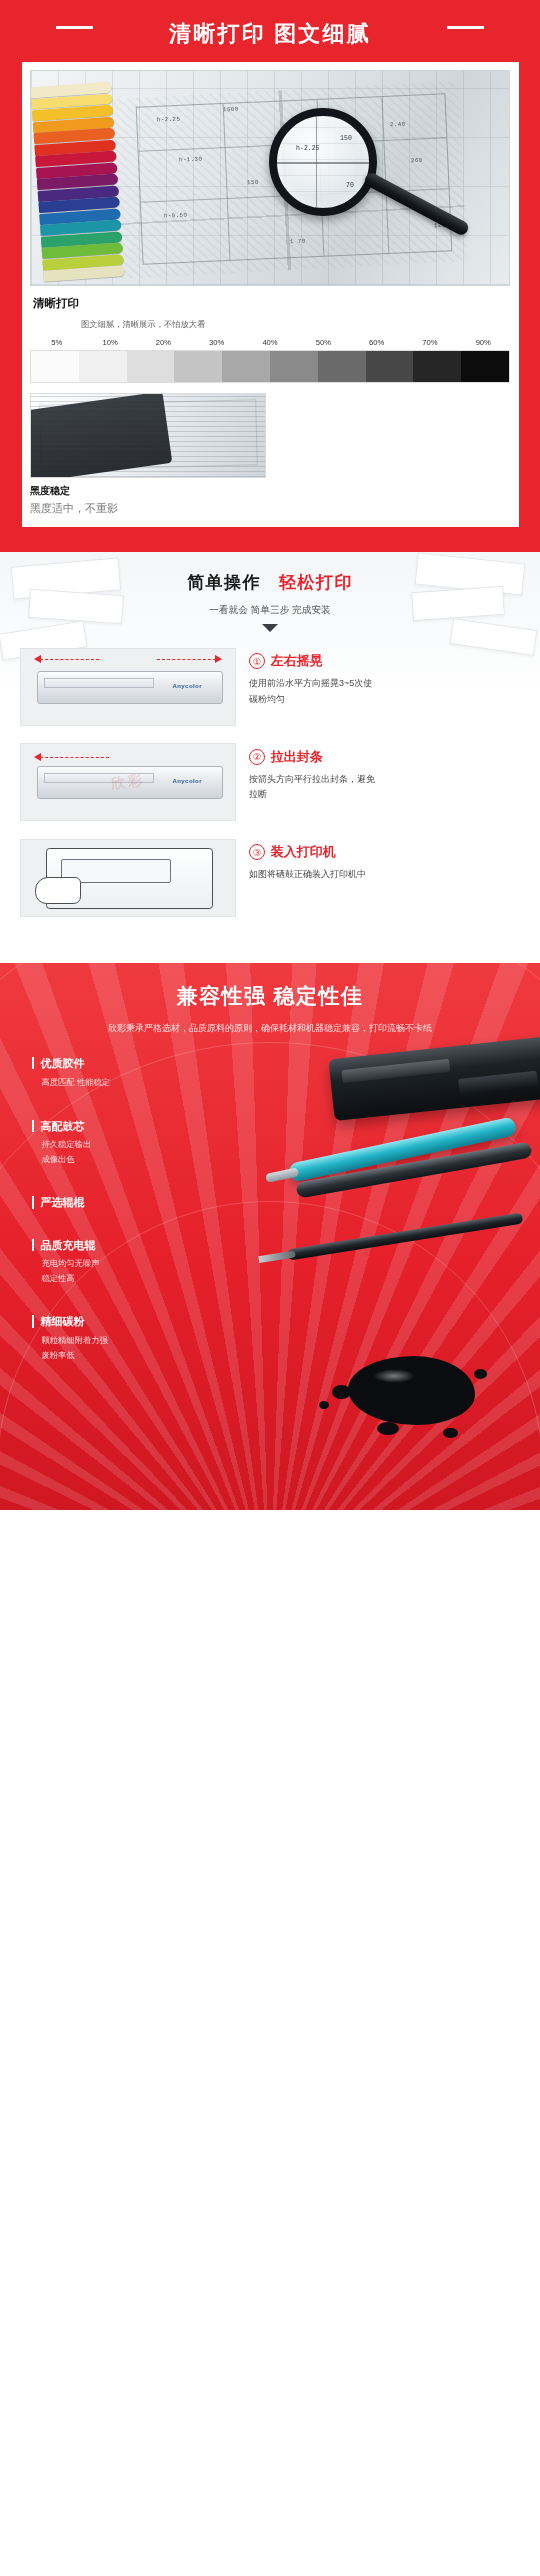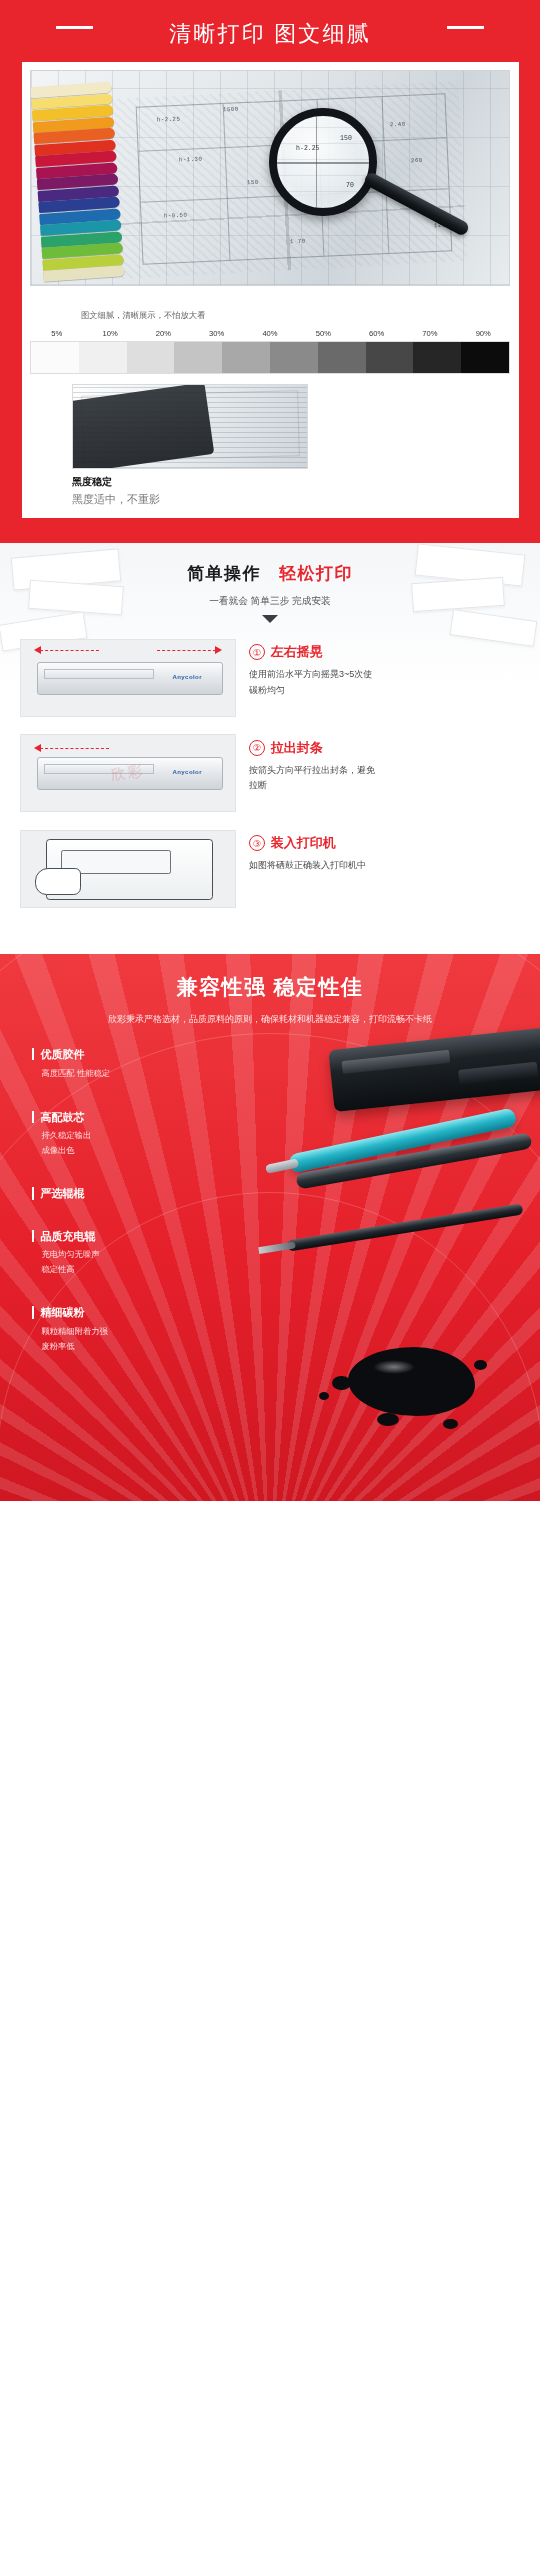--- a/index.html
+++ b/index.html
@@ -14,21 +14,21 @@
   
   .sec1 {
     background: #e8242c;
     padding: 16px 0 24.5px 0;
     position: relative;
   }
   .sec1-title {
     text-align: center;
     color: #ffffff;
     font-size: 22px;
-    font-weight: normal;
+    font-weight: bold;
     letter-spacing: 2.2px;
     position: relative;
     padding: 2.9px 0 13px 0;
   }
   .sec1-title .bar-l, .sec1-title .bar-r {
     position: absolute;
     top: 10px;
     width: 37px;
     height: 2.9px;
     background: #ffffff;
@@ -119,35 +119,35 @@
   .mag-handle {
     position:absolute; left:328px; top:126px;
     width:115px; height:14.4px; border-radius:7.2px;
     background: linear-gradient(180deg,#3a4046,#14181c 60%,#0a0c0e);
     transform: rotate(28deg);
     box-shadow: 0 2.9px 5.8px rgba(0,0,0,.35);
   }
 
   .q-label { padding: 10px 2.9px 0 2.9px; }
   .q-label .t { font-size: 11.5px; font-weight: bold; color:#111; }
-  .q-label .s { font-size: 8.3px; color:#666; margin-top: 14px; padding-left: 48px; }
+  .q-label .s { font-size: 8.3px; color:#666; margin-top: 8px; padding-left: 48px; }
 
   .ramp-wrap { margin-top: 7.2px; }
   .ramp-pcts {
     display:flex; padding: 0 0 2.9px 0;
   }
   .ramp-pcts span {
     flex:1; text-align:center; font-size:7.6px; color:#333;
   }
   .ramp {
     display:flex; height: 33px; border:0.7px solid #ddd;
   }
   .ramp span { flex:1; }
 
-  .two-photos { display:flex; gap: 25px; margin-top: 10px; margin-left: 42px; }
+  .two-photos { display:flex; gap: 25px; margin-top: 10px; }
   .tp { width: 236px; }
   .tp .img {
     width:100%; height: 85px; border:0.7px solid #d7dbde; overflow:hidden; position:relative;
     background:#eef1f3;
   }
   .tp .cap-t { font-size: 10px; font-weight:bold; color:#111; margin-top: 6.5px; }
   .tp .cap-s { font-size: 11px; color:#777; margin-top: 2.9px; }
 
   
   .docfill {
@@ -428,20 +428,21 @@
         <div class="mag">
           <div class="inner"></div>
           <div class="mtxt" style="left:19px; top:29px;">h-2.25</div>
           <div class="mtxt" style="left:63px; top:19px;">150</div>
           <div class="mtxt" style="left:69px; top:66px;">70</div>
         </div>
         <div class="mag-handle"></div>
       </div>
 
       <div class="q-label">
+        <div class="t">清晰打印</div>
         <div class="s">图文细腻，清晰展示，不怕放大看</div>
       </div>
 
       <div class="ramp-wrap">
         <div class="ramp-pcts">
           <span>5%</span>
           <span>10%</span>
           <span>20%</span>
           <span>30%</span>
           <span>40%</span>

